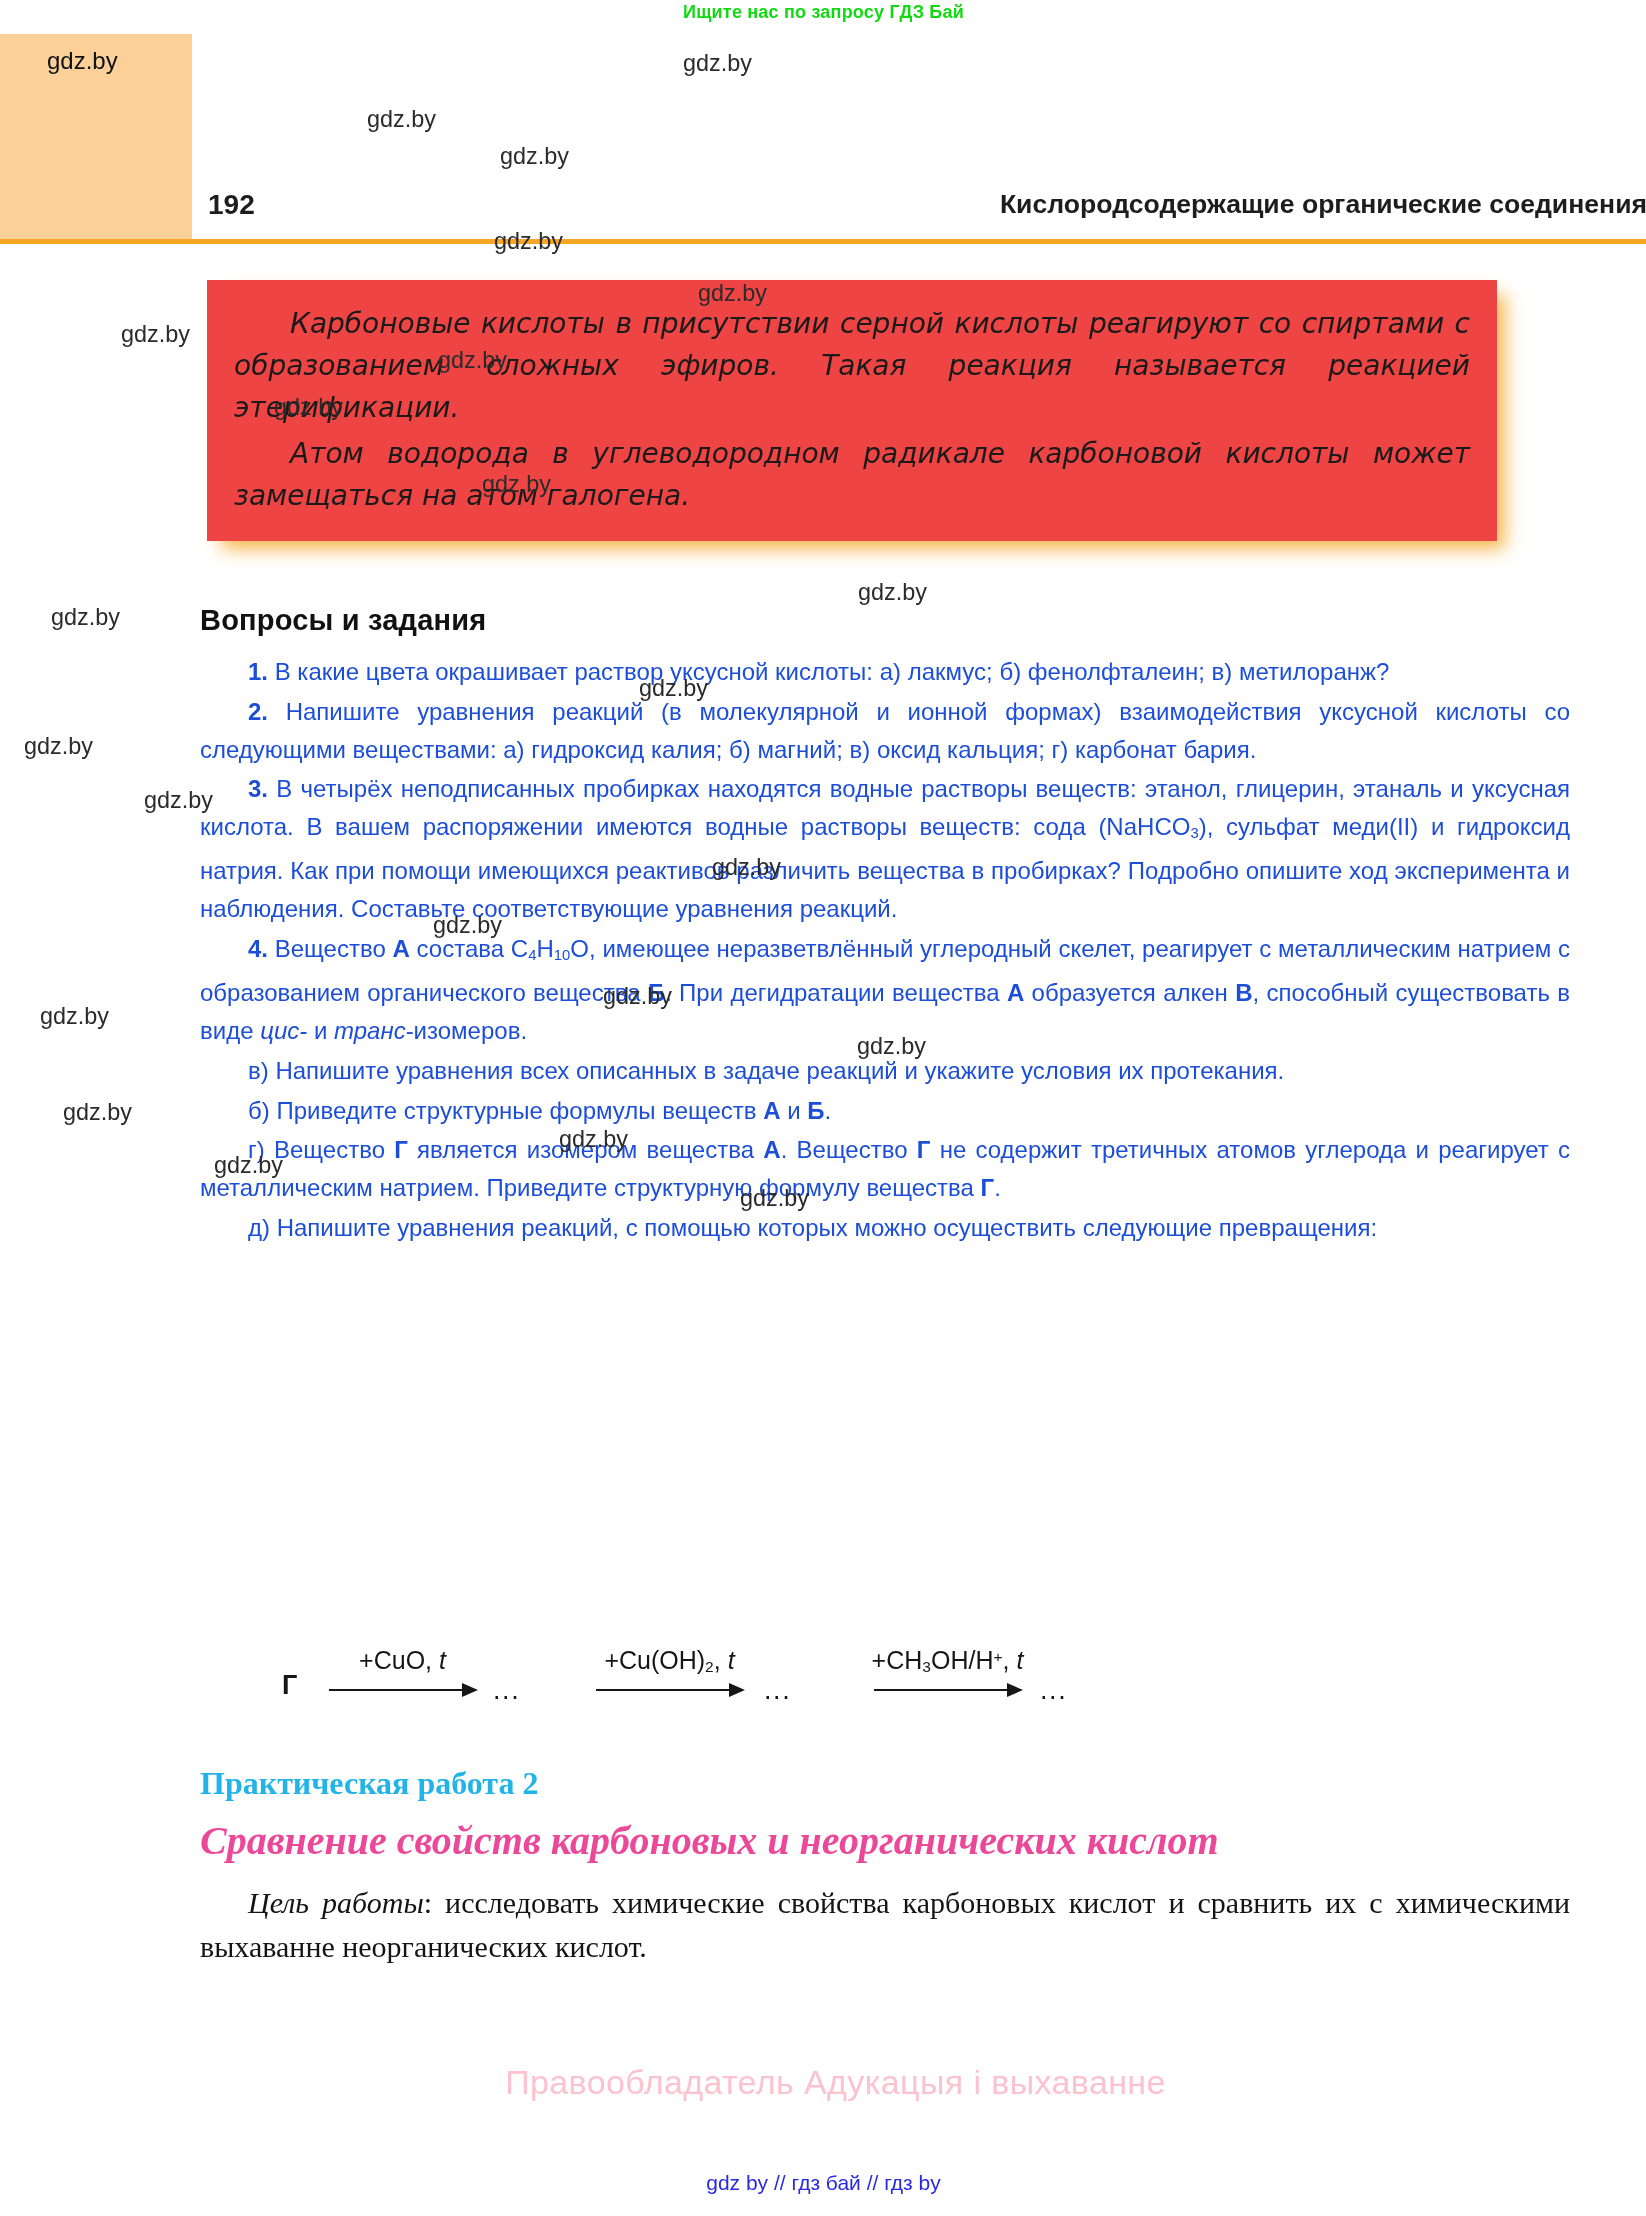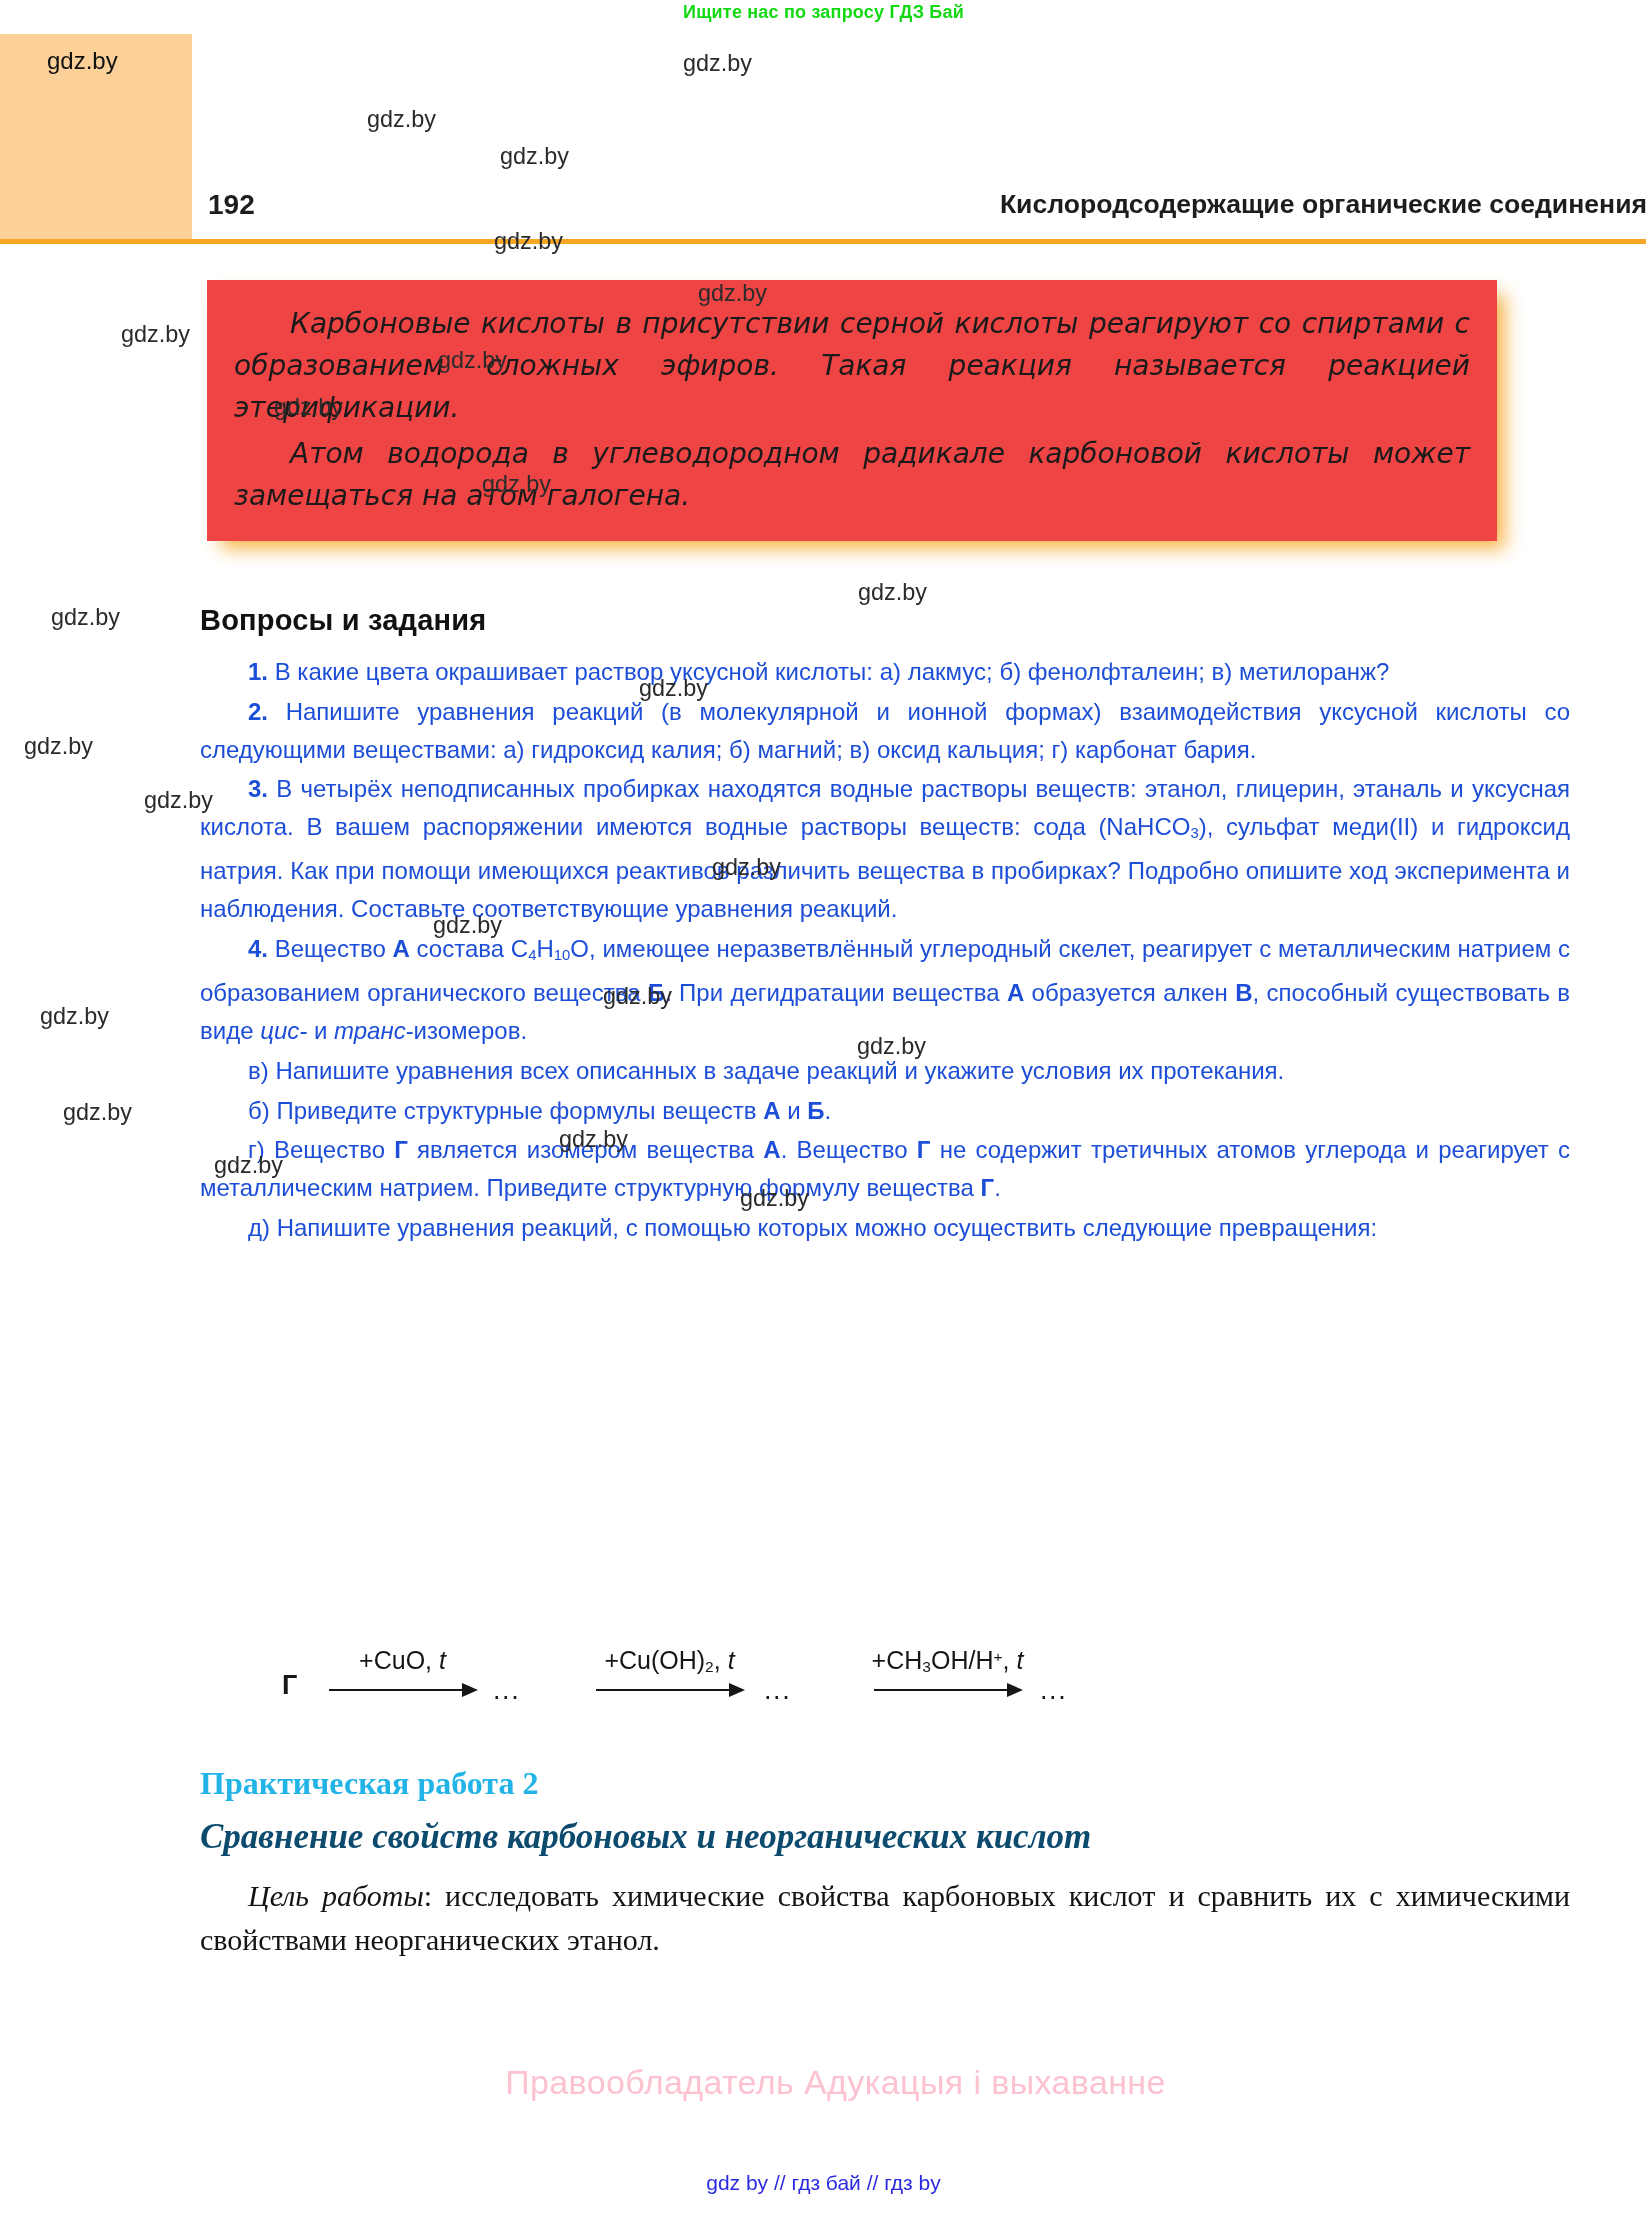--- a/index.html
+++ b/index.html
@@ -192,22 +192,22 @@
     font-family: "Liberation Serif", serif;
     font-size: 32px;
     font-weight: bold;
     color: #22b4e6;
   }
   #practical .pw-subtitle {
     margin: 0 0 17.7px 0;
     font-family: "Liberation Serif", serif;
     font-style: italic;
     font-weight: bold;
-    font-size: 35px;
-    color: #0c4a6e;
+    font-size: 40px;
+    color: #ec4899;
   }
   #practical .pw-goal {
     margin: 0;
     font-family: "Liberation Serif", serif;
     font-size: 30px;
     line-height: 44px;
     color: #141414;
     text-align: justify;
     text-indent: 48px;
   }
@@ -303,21 +303,21 @@
   <div class="step s3">
     <span class="cond"><span>+CH</span><sub>3</sub><span>OH/H</span><sup>+</sup><span>, </span><i>t</i></span>
     <span class="arrow"></span>
   </div>
   <span class="dots d3">...</span>
 </div>
 
 <div id="practical">
   <p class="pw-title">Практическая работа 2</p>
   <p class="pw-subtitle">Сравнение свойств карбоновых и неорганических кислот</p>
-  <p class="pw-goal"><i>Цель работы</i><span>: исследовать химические свойства карбоновых кислот и сравнить их с химическими свойствами неорганических этанол.</span></p>
+  <p class="pw-goal"><i>Цель работы</i><span>: исследовать химические свойства карбоновых кислот и сравнить их с химическими выхаванне неорганических кислот.</span></p>
 </div>
 
 <div id="copyright">Правообладатель Адукацыя і выхаванне</div>
 <div id="footer-links">gdz by  //  гдз бай  //  гдз by</div>
 
 <div id="watermark-layer">
     <span class="wmark" style="left: 683px; top: 50px;">gdz.by</span>
     <span class="wmark" style="left: 367px; top: 106px;">gdz.by</span>
     <span class="wmark" style="left: 500px; top: 143px;">gdz.by</span>
     <span class="wmark" style="left: 494px; top: 228px;">gdz.by</span>

